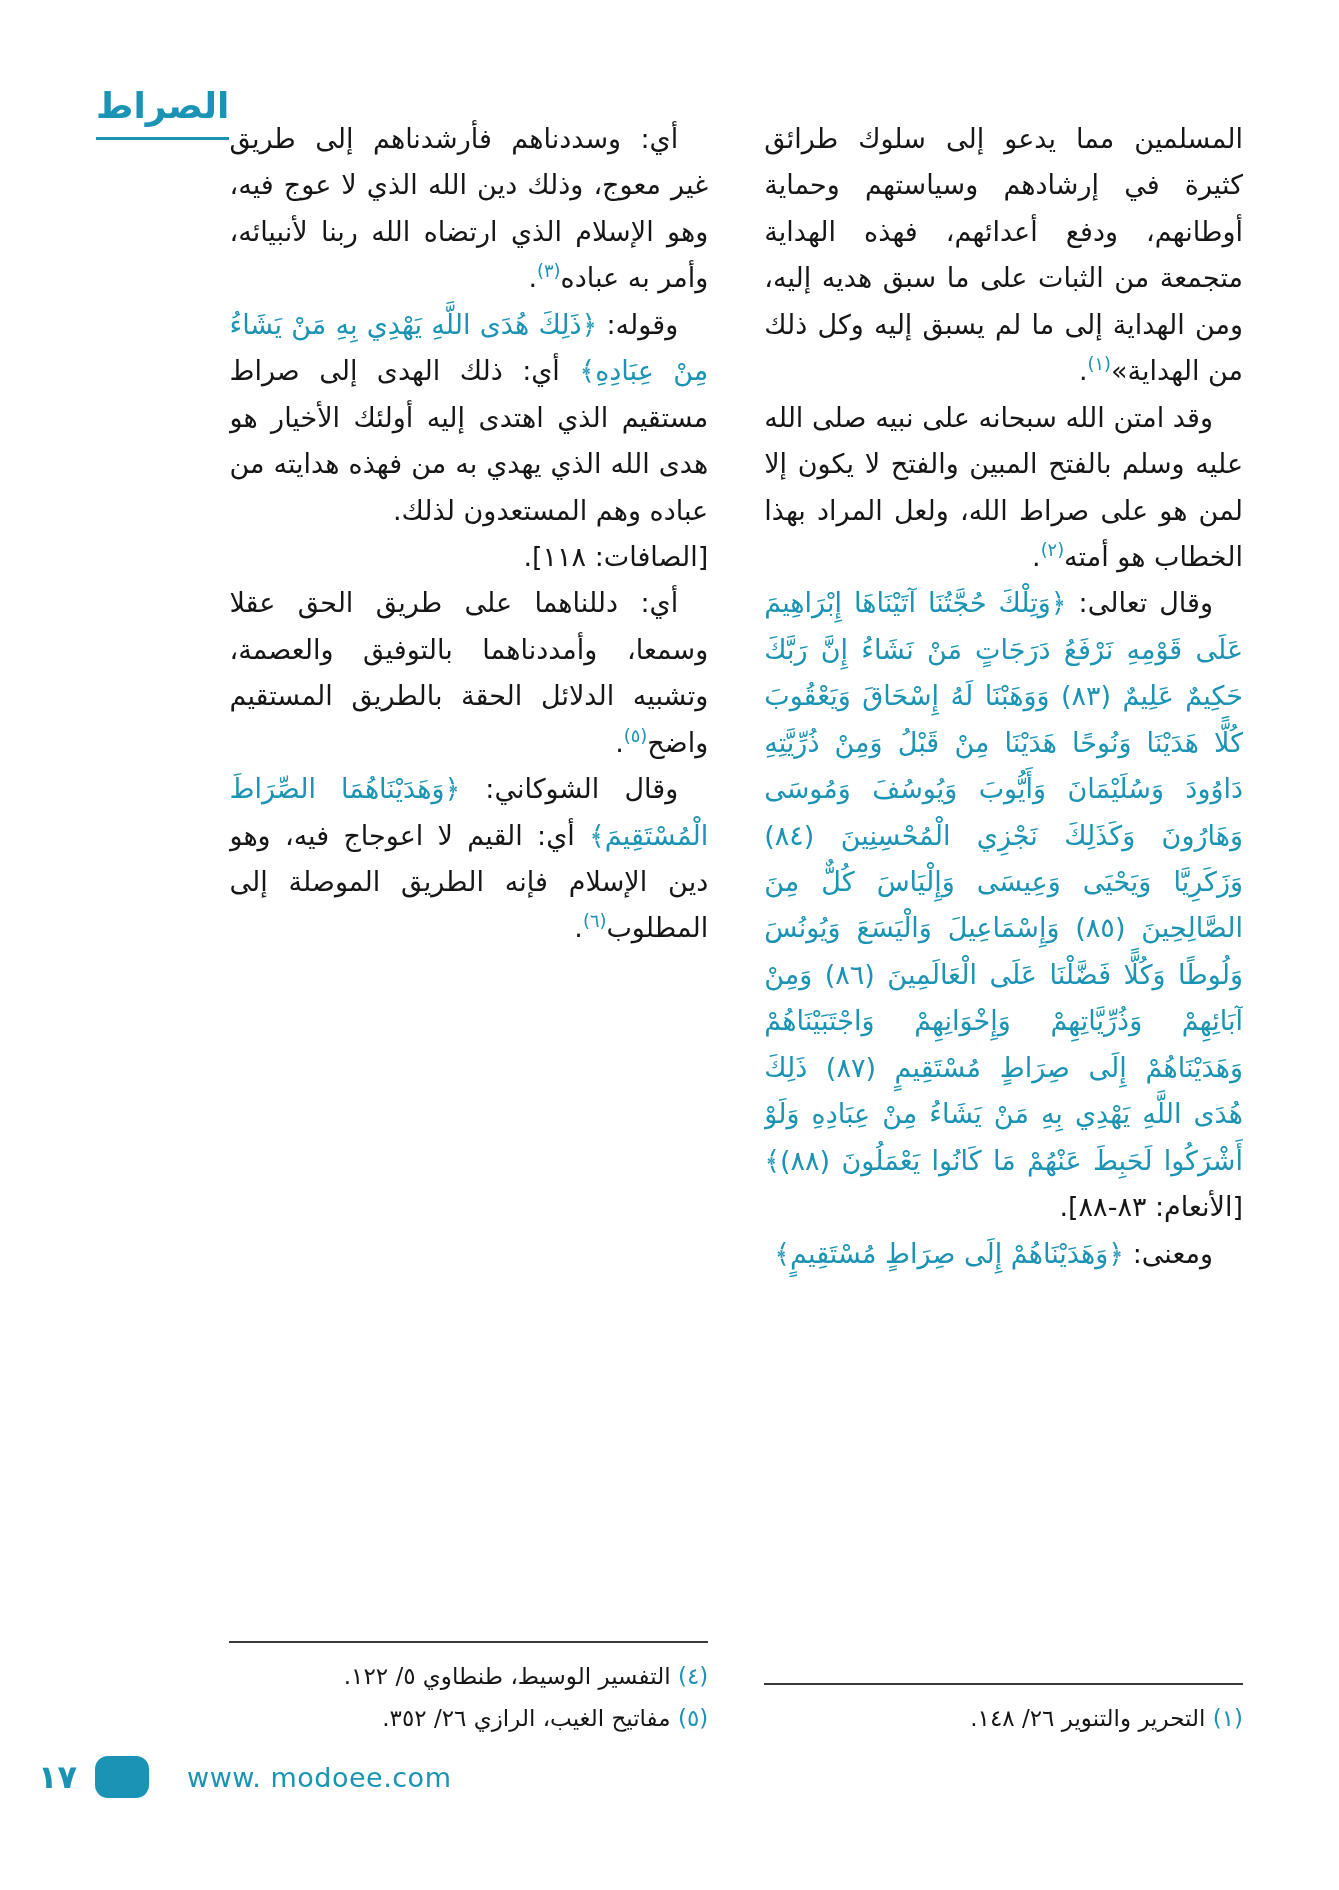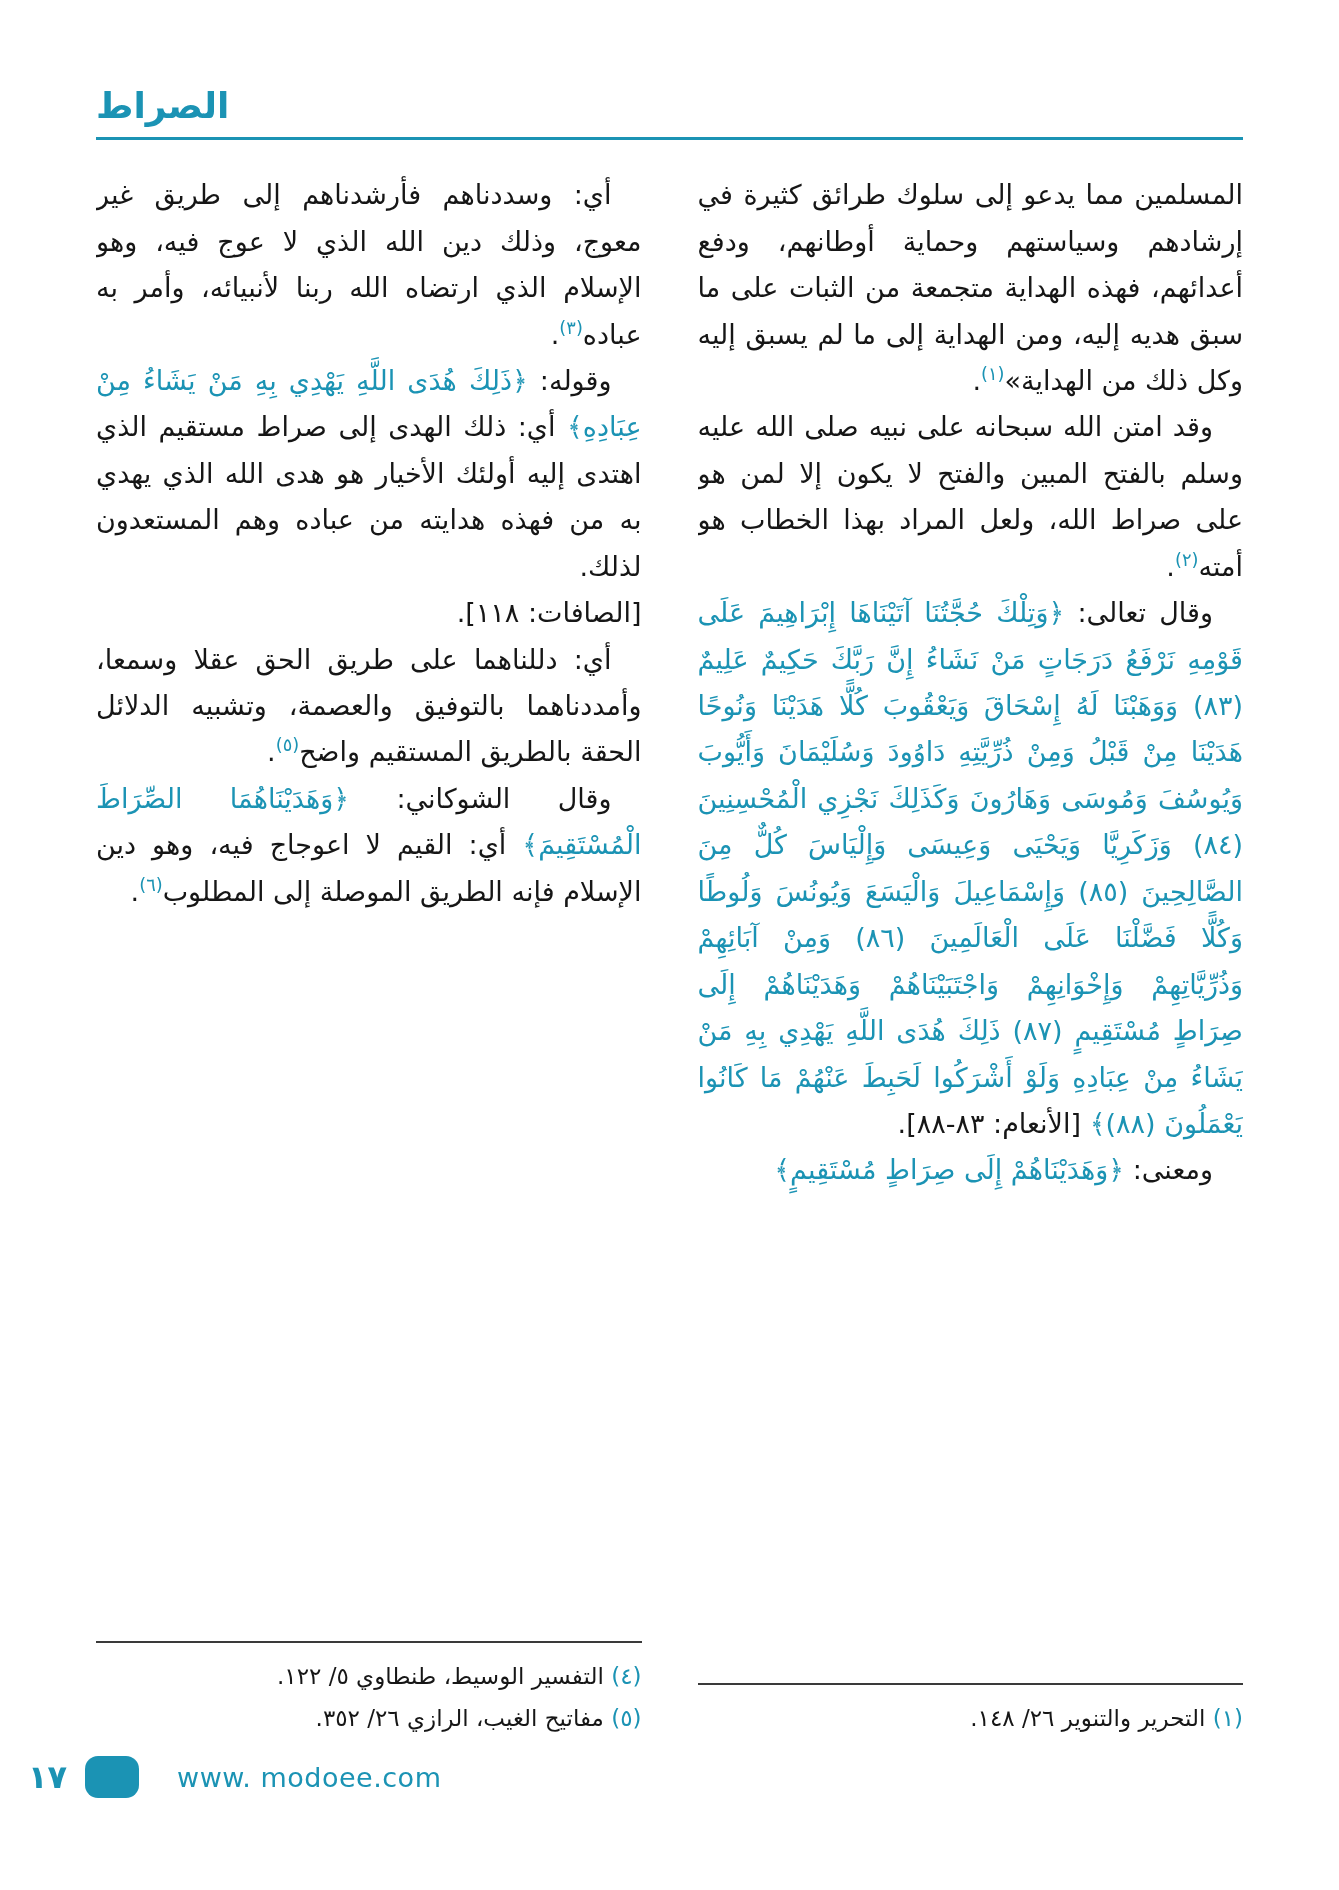--- a/index.html
+++ b/index.html
@@ -8,21 +8,21 @@
 
   .page {
     width: 1339px;
     height: 1890px;
     background: #ffffff;
     position: relative;
     overflow: hidden;
     font-family: "DejaVu Sans", sans-serif;
     color: var(--ink);
     display: flex;
-    flex-direction: column;
+    flex-direction: row;
     padding: 84px 96px 150px 96px;
   }
 
   
   .page-header { direction: rtl; }
   .header-title {
     color: var(--teal);
     font-size: 36px;
     font-weight: bold;
     text-align: left;       
@@ -83,21 +83,21 @@
     background: #3a3a3a;
     width: 100%;
     margin-bottom: 12px;
   }
   .footnote { white-space: normal; }
   .fn-num { color: var(--teal); }
 
   
   .page-footer {
     position: absolute;
-    left: 28px;
+    left: 38px;
     bottom: 92px;
     display: flex;
     direction: ltr;
     align-items: center;
     gap: 18px;
   }
   .page-num {
     color: var(--teal);
     font-size: 32px;
     font-weight: bold;

